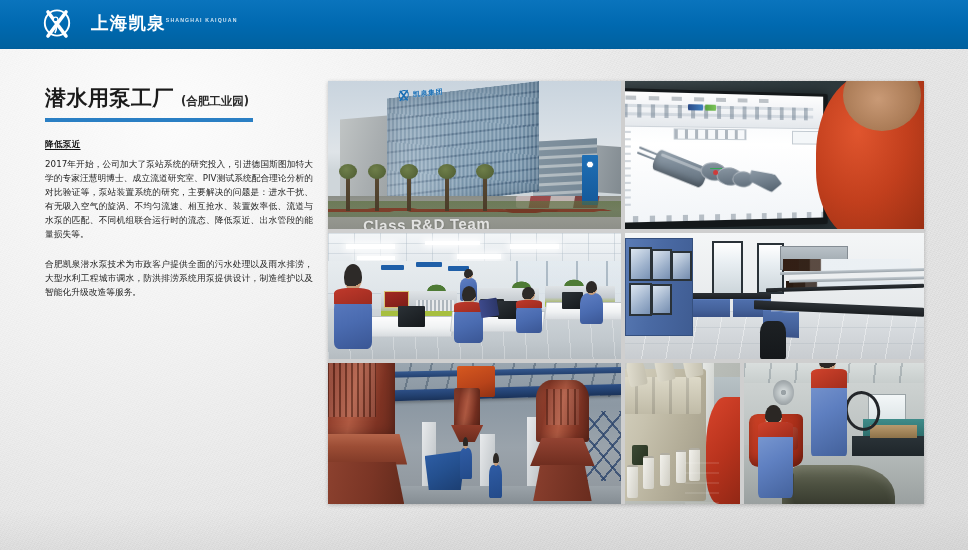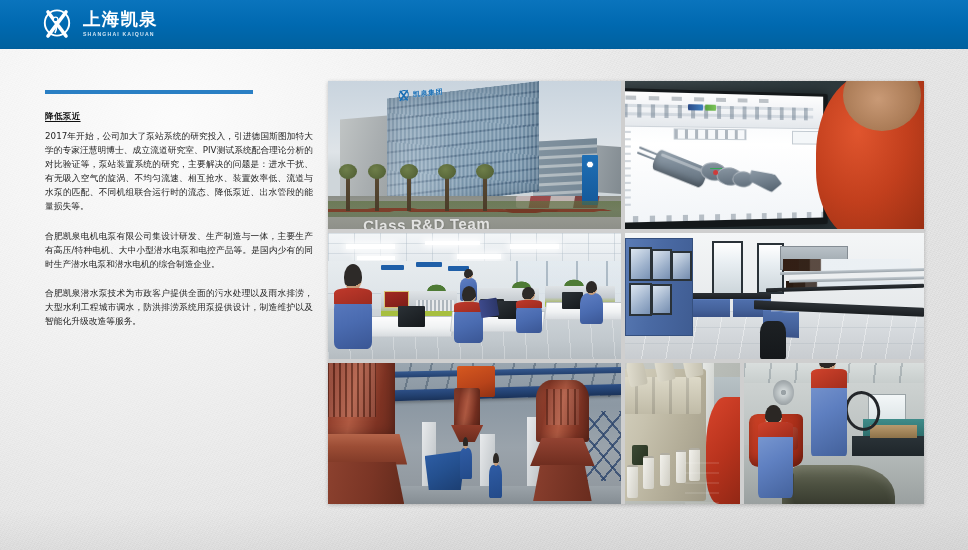--- a/index.html
+++ b/index.html
@@ -44,21 +44,21 @@
   }
   .logo-wrap {
     position: absolute;
     left: 42px; top: 8px;
     display: flex;
     align-items: center;
     gap: 7px;
     height: 32px;
   }
   .logo-mark { width: 34px; height: 31px; display:block; }
-  .logo-text { display: flex; flex-direction: column; line-height: 1; }
+  .logo-text { display: flex; flex-direction: row; line-height: 1; margin-left: 8px; }
   .logo-cn {
     font-size: 17.5px;
     font-weight: bold;
     color: #ffffff;
     letter-spacing: 1.2px;
     font-family: "DejaVu Sans", "Liberation Sans", sans-serif;
   }
   .logo-en {
     font-size: 5.2px;
     color: #cfe4f3;
@@ -896,25 +896,28 @@
         </svg>
       </span>
       <span class="logo-text">
         <span class="logo-cn">上海凯泉</span>
         <span class="logo-en">SHANGHAI KAIQUAN</span>
       </span>
     </div>
   </div>
 
   <div class="left-col">
+    <div class="title-row">
+      <span class="title-main">潜水用泵工厂</span>
+      <span class="title-sub">(合肥工业园)</span>
+    </div>
     <div class="title-rule"></div>
 
     <div class="section-head">降低泵近</div>
     <p class="para">2017年开始，公司加大了泵站系统的研究投入，引进德国斯图加特大学的专家汪慧明博士、成立流道研究室、PIV测试系统配合理论分析的对比验证等，泵站装置系统的研究，主要解决的问题是：进水干扰、有无吸入空气的旋涡、不均匀流速、相互抢水、装置效率低、流道与水泵的匹配、不同机组联合运行时的流态、降低泵近、出水管段的能量损失等。</p>
-    <p class="para gap">合肥凯泉电机电泵有限公司集设计研发、生产制造与一体，主要生产有高压/特种电机、大中小型潜水电泵和电控产品等。是国内少有的同时生产潜水电泵和潜水电机的综合制造企业。</p>
     <p class="para gap">合肥凯泉潜水泵技术为市政客户提供全面的污水处理以及雨水排涝，大型水利工程城市调水，防洪排涝系统用泵提供设计，制造维护以及智能化升级改造等服务。</p>
   </div>
 
   <div class="gallery">
 
     <div class="cell">
       <div class="ph-building">
         <div class="bld-far"></div>
         <div class="bld-right"></div>
         <div class="bld-left"></div>

